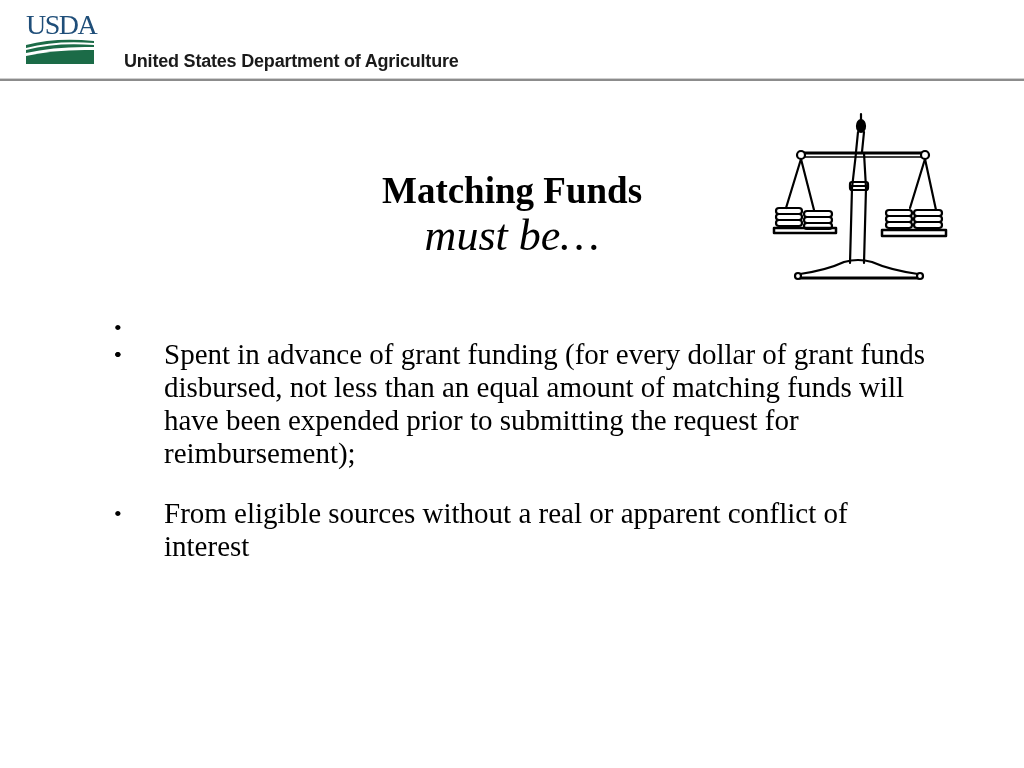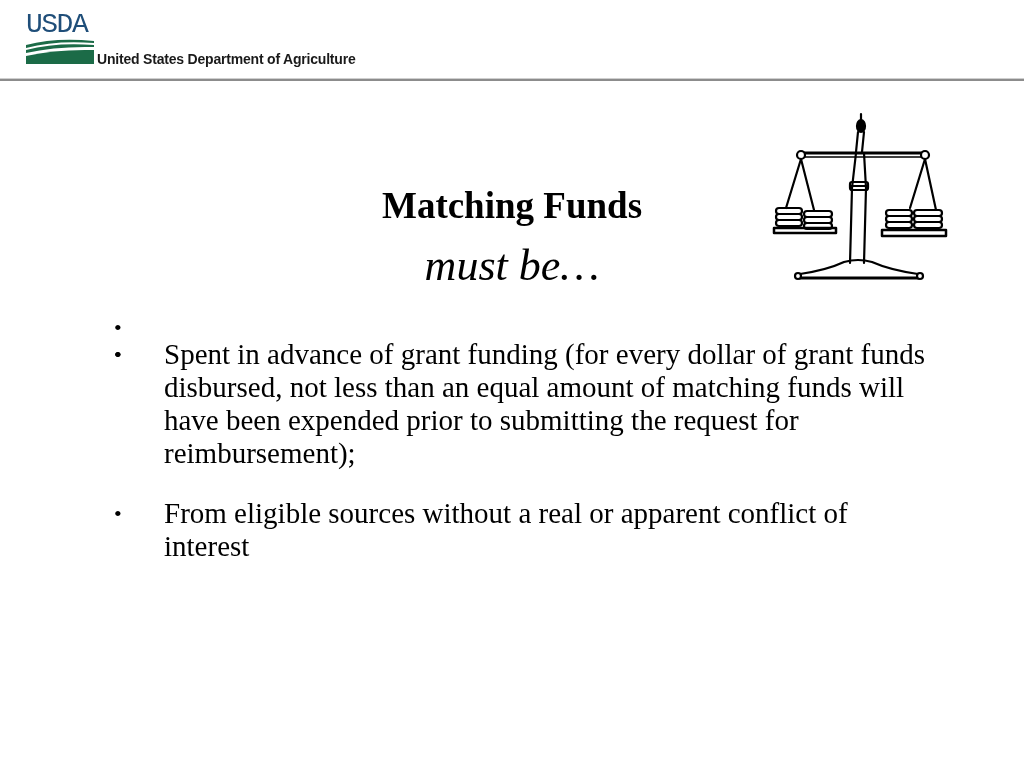--- a/index.html
+++ b/index.html
@@ -25,39 +25,39 @@
       position: absolute;
       left: 26px;
       top: 12px;
       width: 68px;
       height: 52px;
     }
     .usda-logo .letters {
       position: absolute;
       left: 0; top: 0;
       width: 68px;
-      font-family: Liberation Mono, monospace;
+      font-family: Liberation Serif, serif;
       font-size: 28px;
       line-height: 26px;
       color: #1f4e79;
       letter-spacing: -1.5px;
       font-weight: normal;
     }
     .usda-logo svg {
       position: absolute;
       left: 0;
       top: 27px;
     }
     .agency-name {
       position: absolute;
-      left: 97px;
+      left: 124px;
       top: 51px;
       font-family: "Liberation Sans", sans-serif;
       font-weight: bold;
-      font-size: 14px;
+      font-size: 18px;
       color: #1a1a1a;
       letter-spacing: -0.2px;
     }
     .divider {
       position: absolute;
       left: 0;
       top: 78px;
       width: 1024px;
       height: 2px;
       background: #8c8c8c;
@@ -67,21 +67,21 @@
       position: absolute;
       left: 0;
       width: 1024px;
       top: 168px;
       text-align: center;
     }
     .title {
       font-size: 37px;
       font-weight: bold;
       line-height: 46px;
-      margin: 15px;
+      margin: 0;
     }
     .subtitle {
       font-size: 44px;
       font-style: italic;
       line-height: 44px;
       margin: 0;
     }
     .scales {
       position: absolute;
       left: 772px;

